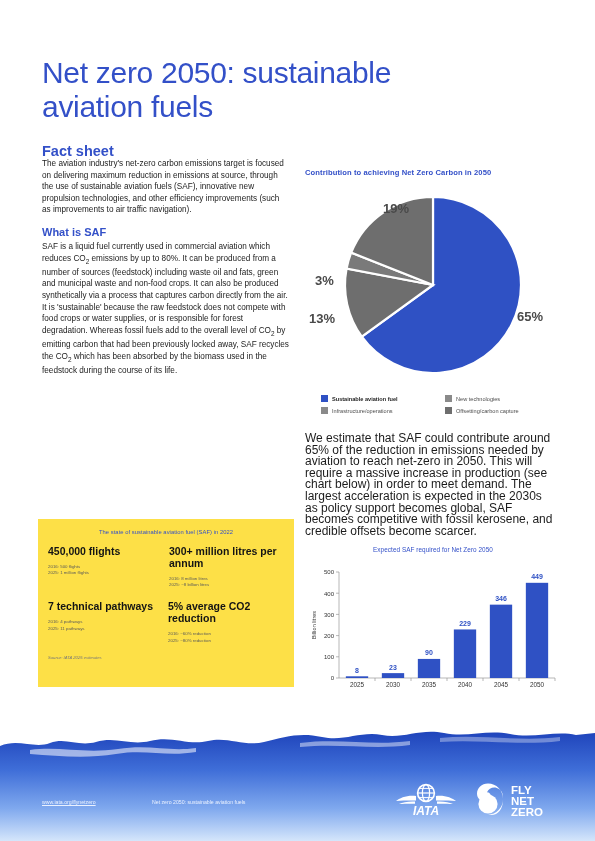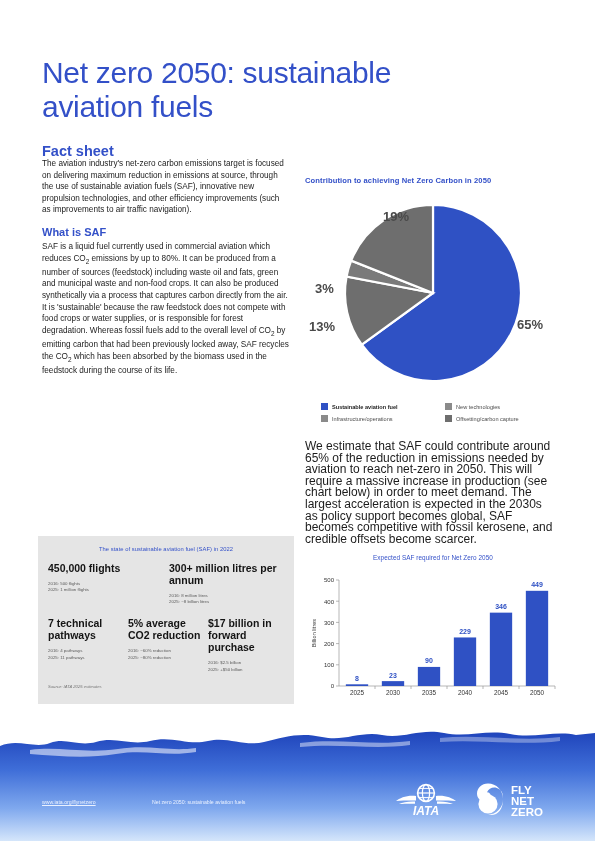--- a/index.html
+++ b/index.html
@@ -31,22 +31,22 @@
     text-align:left; margin-bottom:10px;
   }
   .sec-head {
     font-size:11px; font-weight:700; color:#3350c8;
     margin:4px 0 3px 0;
   }
   sub { font-size:6.4px; }
 
   
   .info-panel {
-    position:absolute; left:38px; top:536px; width:256px; height:168px;
-    background:#e5e5e5;
+    position:absolute; left:38px; top:519px; width:256px; height:168px;
+    background:#fde047;
   }
   .info-title {
     font-size:5.8px; color:#3350c8; text-align:center;
     padding-top:10px; letter-spacing:0.05px;
   }
   .info-grid {
     display:flex; padding:10px 10px 0 10px; gap:6px;
   }
   .info-cell { flex:1; }
   .info-big {
@@ -54,21 +54,21 @@
   }
   .info-sub {
     font-size:4.4px; line-height:6.2px; color:#5a5a5a; margin-top:7px;
   }
   .info-row2 { display:flex; padding:12px 10px 0 10px; gap:4px; }
   .info-source {
     font-size:4.2px; color:#777; padding:11px 0 0 10px; font-style:italic;
   }
 
   
-  .rcol { position:absolute; left:305px; top:168px; width:256px;margin-top:8px; }
+  .rcol { position:absolute; left:305px; top:168px; width:256px; }
   .chart-title {
     font-size:7.6px; font-weight:600; color:#3350c8;
     letter-spacing:0.1px; margin-bottom:4px;
   }
   .pie-wrap { position:relative; width:256px; height:200px; }
   .pie-svg { position:absolute; left:28px; top:8px; }
   .pct {
     position:absolute; font-size:13px; font-weight:700; color:#4a4a4a;
   }
 
@@ -145,27 +145,20 @@
         <div class="info-sub">
           <div>2016: 4 pathways</div>
           <div>2025: 11 pathways</div>
         </div>
       </div>
       <div class="info-cell">
         <div class="info-big">5% average CO2 reduction</div>
         <div class="info-sub">
           <div>2016: ~60% reduction</div>
           <div>2025: ~80% reduction</div>
-        </div>
-      </div>
-      <div class="info-cell">
-        <div class="info-big">$17 billion in forward purchase</div>
-        <div class="info-sub">
-          <div>2016: $2.5 billion</div>
-          <div>2025: +$50 billion</div>
         </div>
       </div>
     </div>
 
     <div class="info-source">Source: IATA 2025 estimates</div>
   </div>
 
   <div class="rcol">
 
     <div class="chart-title">Contribution to achieving Net Zero Carbon in 2050</div>

